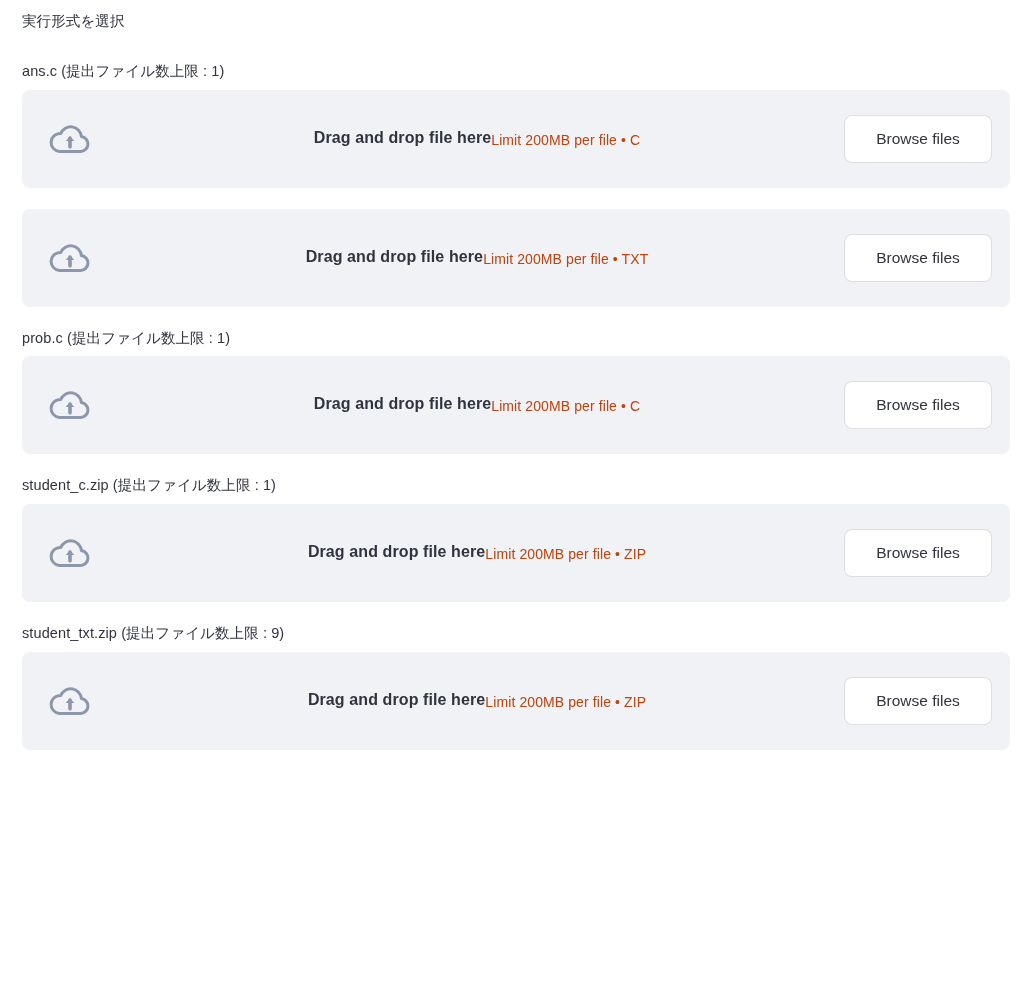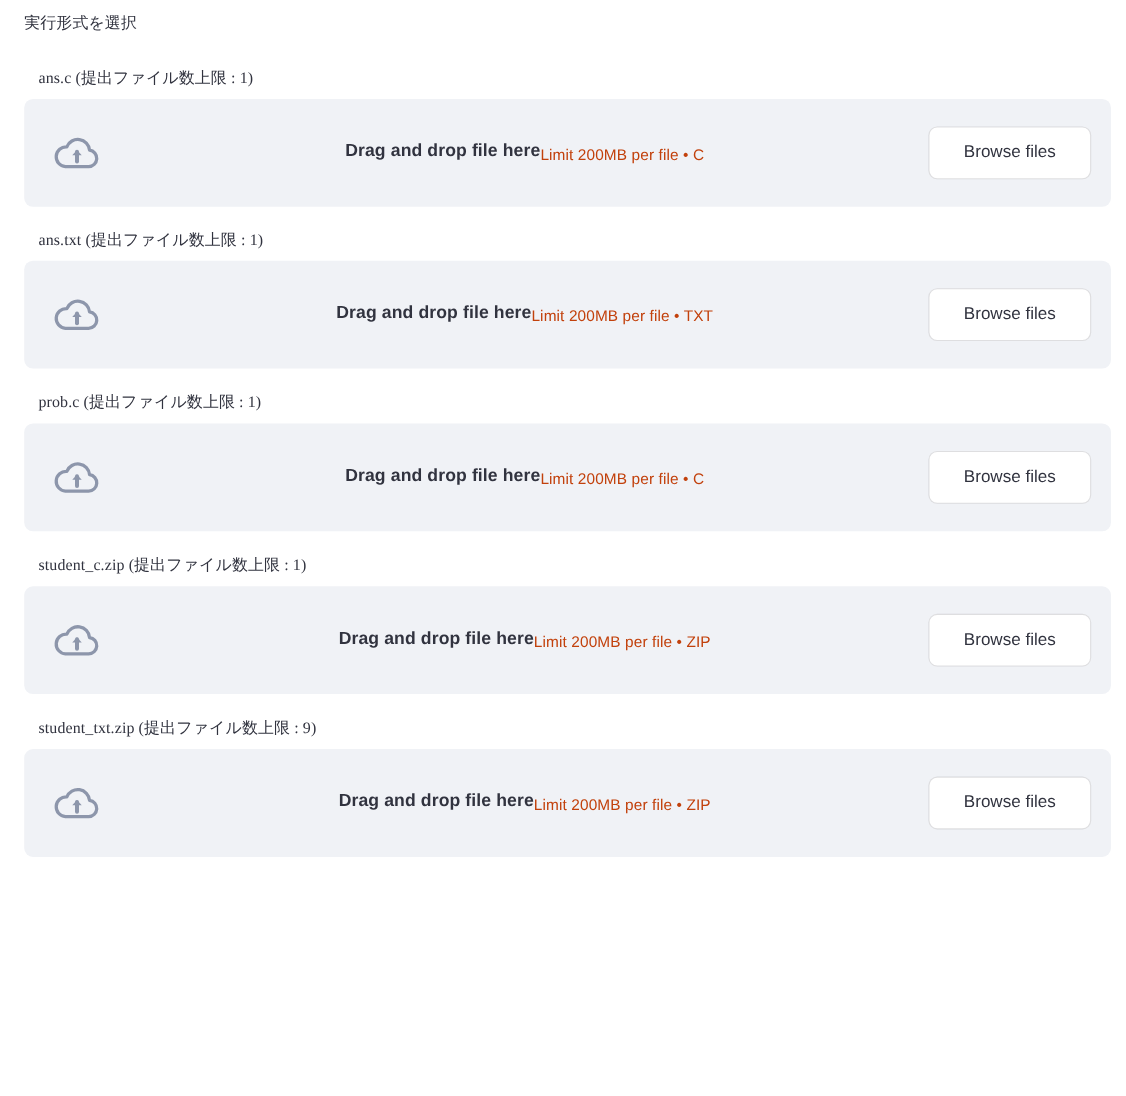--- a/index.html
+++ b/index.html
@@ -65,23 +65,22 @@
   .chevron svg { display: block; }
 
   
   .uploader-block {
     padding: 0 14px 0 22px;
   }
   .uploader-label {
     font-size: 14.5px;
     line-height: 1.5;
     color: #31333f;
-    margin: 0 0 7px 13px;
-    letter-spacing: 0.1px;
-    font-family: Liberation Serif, serif;
+    margin: 0 0 7px 0;
+    letter-spacing: 0.1px;
   }
   .dropzone {
     background: #f0f2f6;
     border-radius: 8px;
     width: 988px;
     height: 98px;
     display: flex;
     align-items: center;
     padding: 0 18px 0 22px;
     box-sizing: border-box;
@@ -162,21 +161,20 @@
       <span class="dz-text">
         <span class="dz-title">Drag and drop file here</span>
         <span class="dz-sub">Limit 200MB per file • C</span>
       </span>
       <button class="browse-btn" type="button">Browse files</button>
     </div>
     <div class="gap-after-dz"></div>
   </div>
 
   <div class="uploader-block">
-    <div class="uploader-label">ans.txt (提出ファイル数上限 : 1)</div>
     <div class="dropzone">
       <span class="cloud-icon">
         <svg width="46" height="46" viewBox="0 0 24 24" fill="none" aria-hidden="true">
           <path d="M6.5 18.5h11a3.9 3.9 0 0 0 .45-7.77 5.6 5.6 0 0 0-10.77-1.6A3.95 3.95 0 0 0 6.5 18.5z" stroke="#8d96ab" stroke-width="1.55" stroke-linecap="round" stroke-linejoin="round"></path>
           <path d="M12 16.1v-4.6" stroke="#8d96ab" stroke-width="1.9" stroke-linecap="round"></path>
           <path d="M12 10.6l2.25 2.5h-4.5L12 10.6z" fill="#8d96ab"></path>
         </svg>
       </span>
       <span class="dz-text">
         <span class="dz-title">Drag and drop file here</span>

